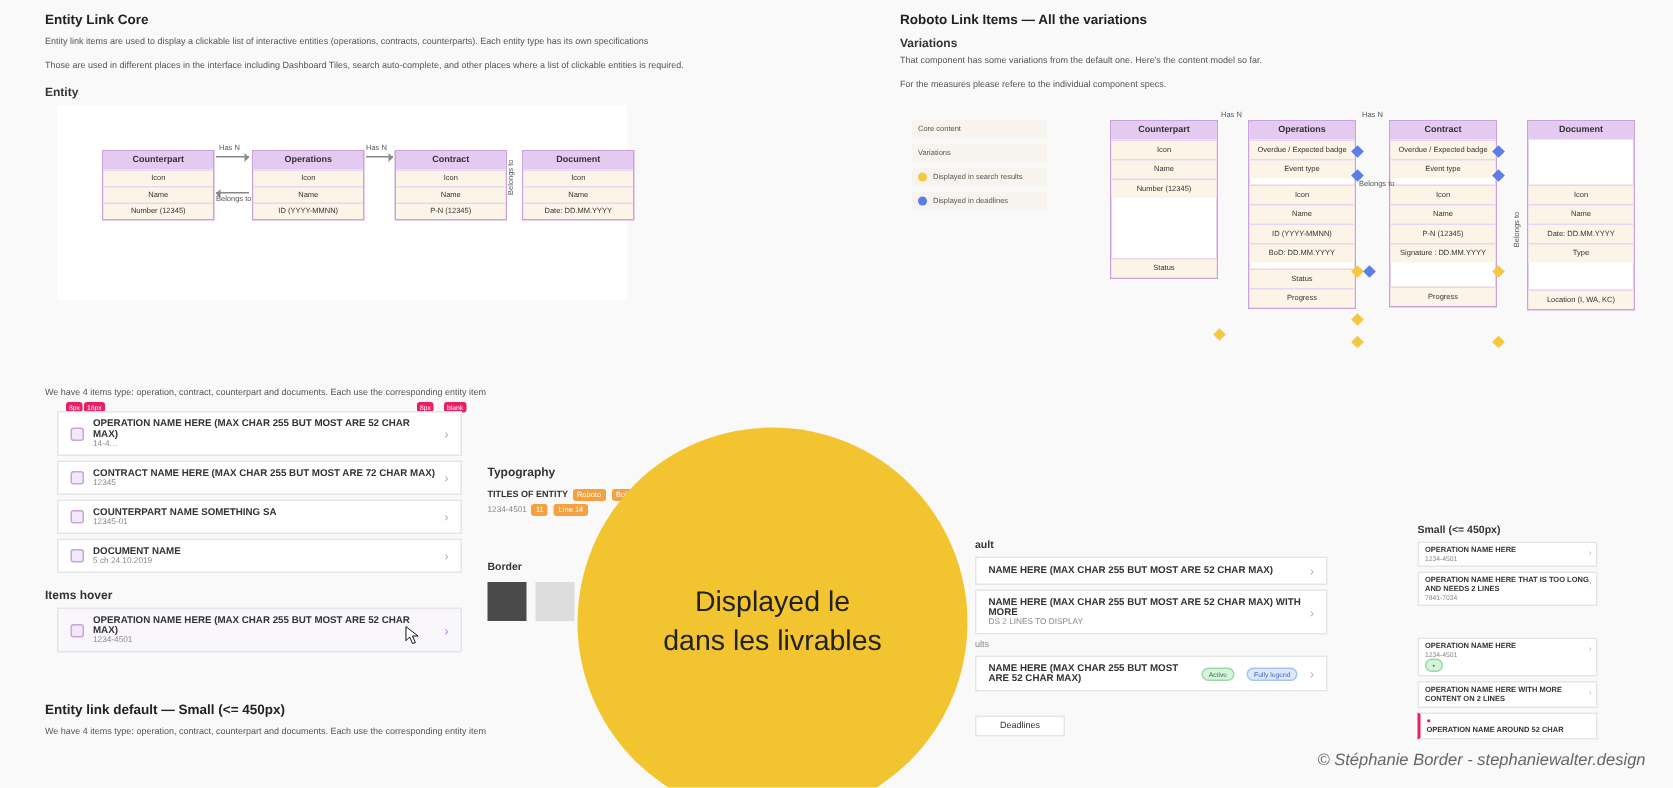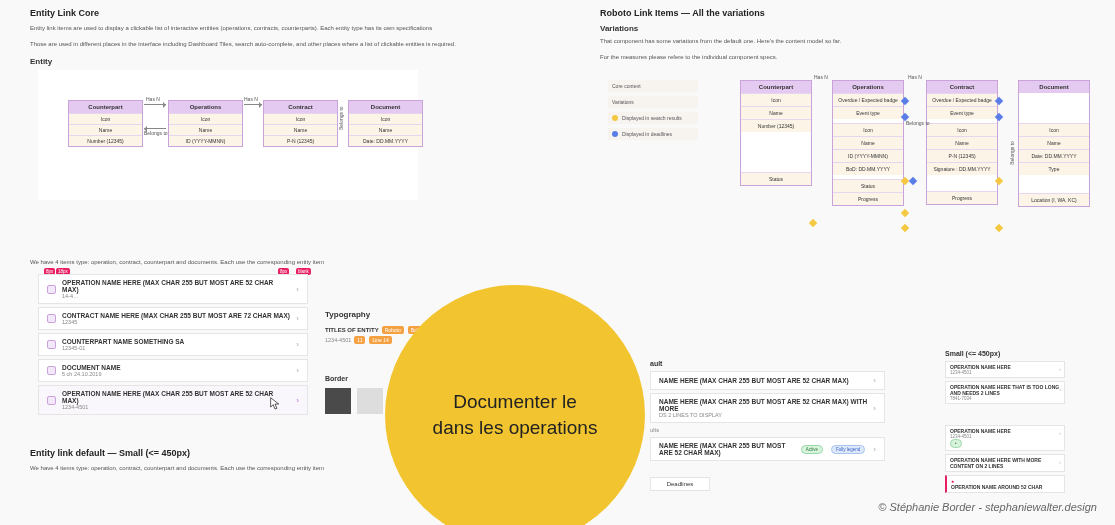--- a/index.html
+++ b/index.html
@@ -156,20 +156,21 @@
     <div class="link-item">
       <div class="icon"></div>
       <div class="txt">
           <div class="name">DOCUMENT NAME</div>
           <div class="meta">5 ch   24.10.2019</div>
         </div>
       <div class="chev">›</div>
     </div>
   </div>
 
+  <div class="subtitle" style="margin-top:10px;">Items hover</div>
   <div style="width:270px; margin-left:8px; position:relative;">
     <div class="link-item" style="background:#faf7fc;">
       <div class="icon"></div>
       <div class="txt">
           <div class="name">OPERATION NAME HERE (MAX CHAR 255 BUT MOST ARE 52 CHAR MAX)</div>
           <div class="meta">1234-4501</div>
         </div>
       <div class="chev" style="color:#b56fd1;">›</div>
     </div>
     <div class="cursor" style="left:232px; top:12px;">
@@ -342,17 +343,17 @@
       <div class="nm">OPERATION NAME HERE WITH MORE CONTENT ON 2 LINES</div>
       <span style="position:absolute;right:3px;top:4px;color:#aaa;">›</span>
     </div>
   <div class="small-item" style="border-left:2px solid #e91e63;">
       <div class="nm" style="color:#e91e63;">●</div>
       <div class="nm">OPERATION NAME AROUND 52 CHAR</div>
     </div>
 </div>
 
 <div class="yellow-circle">
-  <span>Documenter le</span>
-  <span>dans les operations</span>
+  <span>Displayed le</span>
+  <span>dans les livrables</span>
 </div>
 
 <div class="copyright">© Stéphanie Border - stephaniewalter.design</div>
 
 </body></html>

